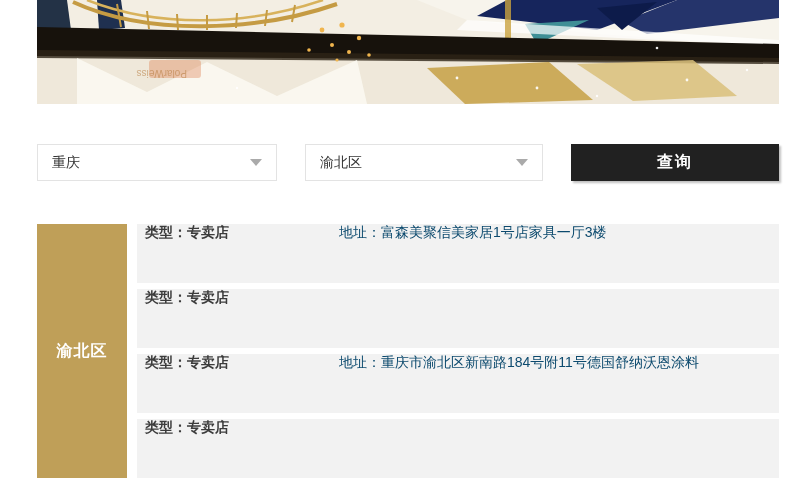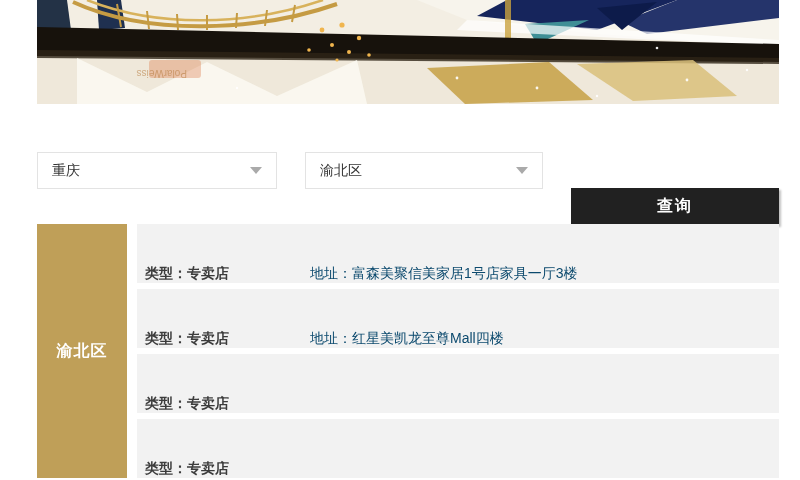--- a/index.html
+++ b/index.html
@@ -7,39 +7,39 @@
               font-family:"Liberation Sans","DejaVu Sans",sans-serif; }
   .page { position:relative; width:800px; height:480px; background:#ffffff; }
 
   
   .hero { position:absolute; left:37px; top:0; width:742px; height:104px; overflow:hidden; }
   .hero svg { display:block; }
 
   
   .select { position:absolute; top:144px; height:37px; background:#ffffff;
             border:1px solid #e3e3e3; display:flex; align-items:center;
-            padding:0 14px; font-size:14px; color:#333333; cursor:pointer;margin-top:8px; }
+            padding:0 14px; font-size:14px; color:#333333; cursor:pointer; }
   .select.city { left:37px; width:240px; }
   .select.district { left:305px; width:238px; }
   .select .caret { margin-left:auto; width:0; height:0;
             border-left:6px solid transparent; border-right:6px solid transparent;
             border-top:7px solid #aaaaaa; }
   .query-btn { position:absolute; left:571px; top:144px; width:208px; height:37px;
             background:#212121; color:#ffffff; border:none; font-size:16px;
             font-weight:bold; letter-spacing:2px; cursor:pointer;
             box-shadow:2px 2px 2px rgba(0,0,0,0.25);
-            font-family:"Liberation Sans","DejaVu Sans",sans-serif;margin-top:44px; }
+            font-family:"Liberation Sans","DejaVu Sans",sans-serif; }
 
   
   .region-badge { position:absolute; left:37px; top:224px; width:90px; height:254px;
             background:#bf9f58; color:#ffffff; font-size:16px; font-weight:bold;
             display:flex; align-items:center; justify-content:center; letter-spacing:1px; }
   .rows { position:absolute; left:137px; top:224px; width:642px; }
   .row { height:59px; margin-bottom:6px; background:#f2f2f2;
-            display:flex; align-items:flex-end; padding:0 8px; font-size:14px; }
+            display:flex; align-items:flex-start; padding:0 8px; font-size:14px;gap:29px; }
   .row:last-child { margin-bottom:0; }
   .row .type { width:165px; flex:none; color:#3c3c3c; font-weight:bold; }
   .row .addr { color:#0c4a6e; white-space:nowrap; overflow:hidden; }
 </style>
 </head>
 <body>
 
 <div class="page">
 
   <div class="hero">
@@ -110,23 +110,23 @@
 
   <div class="region-badge">渝北区</div>
 
   <div class="rows">
     <div class="row">
       <span class="type">类型：专卖店</span>
       <span class="addr">地址：富森美聚信美家居1号店家具一厅3楼</span>
     </div>
     <div class="row">
       <span class="type">类型：专卖店</span>
-      <span class="addr">地址：红星美凯龙至尊Mall四楼</span>
     </div>
     <div class="row">
       <span class="type">类型：专卖店</span>
+      <span class="addr">地址：重庆市渝北区新南路184号附11号德国舒纳沃恩涂料</span>
     </div>
     <div class="row">
       <span class="type">类型：专卖店</span>
     </div>
   </div>
 
 </div>
 
 </body></html>

